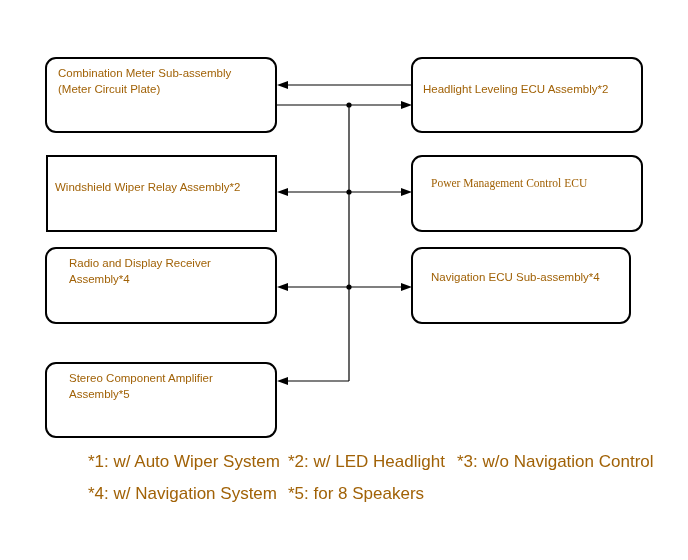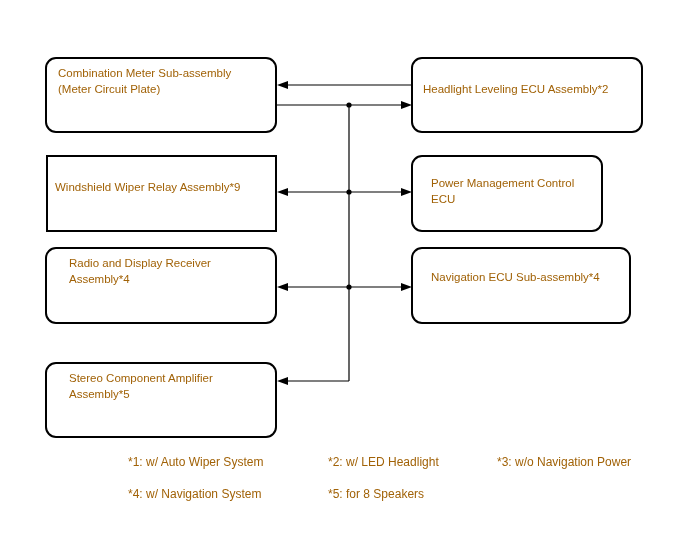--- a/index.html
+++ b/index.html
@@ -25,28 +25,27 @@
     background: #ffffff;
     font-size: 11.5px;
     line-height: 16px;
   }
   .box .lbl { white-space: pre-line; display: block; }
   .b1 { left: 45px;  top: 57px;  width: 232px; height: 76px; padding: 6px 8px 0 11px; }
   .b2 { left: 46px;  top: 155px; width: 231px; height: 77px; padding: 22px 8px 0 7px; border-radius: 0; }
   .b3 { left: 45px;  top: 247px; width: 232px; height: 77px; padding: 6px 8px 0 22px; }
   .b4 { left: 45px;  top: 362px; width: 232px; height: 76px; padding: 6px 8px 0 22px; }
   .b5 { left: 411px; top: 57px;  width: 232px; height: 76px; padding: 22px 20px 0 10px; }
-  .b6 { left: 411px; top: 155px; width: 192px; height: 77px; padding: 18px 8px 0 18px; }
+  .b6 { left: 411px; top: 155px; width: 232px; height: 77px; padding: 18px 8px 0 18px; font-family: Liberation Serif, serif; }
   .b7 { left: 411px; top: 247px; width: 220px; height: 77px; padding: 20px 8px 0 18px; }
   .footnote {
     position: absolute;
-    font-size: 12px;
+    font-size: 17px;
     line-height: 14px;
     white-space: nowrap;
-    margin-left: 40px;
   }
   .f1 { left: 88px;  top: 455px; }
   .f2 { left: 288px; top: 455px; }
   .f3 { left: 457px; top: 455px; }
   .f4 { left: 88px;  top: 487px; }
   .f5 { left: 288px; top: 487px; }
 </style>
 </head>
 <body>
 
@@ -88,21 +87,21 @@
       <polygon points="277,381 288,377 288,385" stroke="none"></polygon>
     </g>
   </svg>
 
   <div class="box b1">
     <span class="lbl">Combination Meter Sub-assembly
 (Meter Circuit Plate)</span>
   </div>
 
   <div class="box b2">
-    <span class="lbl">Windshield Wiper Relay Assembly*9</span>
+    <span class="lbl">Windshield Wiper Relay Assembly*2</span>
   </div>
 
   <div class="box b3">
     <span class="lbl">Radio and Display Receiver
 Assembly*4</span>
   </div>
 
   <div class="box b4">
     <span class="lbl">Stereo Component Amplifier
 Assembly*5</span>
@@ -115,17 +114,17 @@
   <div class="box b6">
     <span class="lbl">Power Management Control ECU</span>
   </div>
 
   <div class="box b7">
     <span class="lbl">Navigation ECU Sub-assembly*4</span>
   </div>
 
   <span class="footnote f1">*1: w/ Auto Wiper System</span>
   <span class="footnote f2">*2: w/ LED Headlight</span>
-  <span class="footnote f3">*3: w/o Navigation Power</span>
+  <span class="footnote f3">*3: w/o Navigation Control</span>
   <span class="footnote f4">*4: w/ Navigation System</span>
   <span class="footnote f5">*5: for 8 Speakers</span>
 
 </div>
 
 </body></html>

